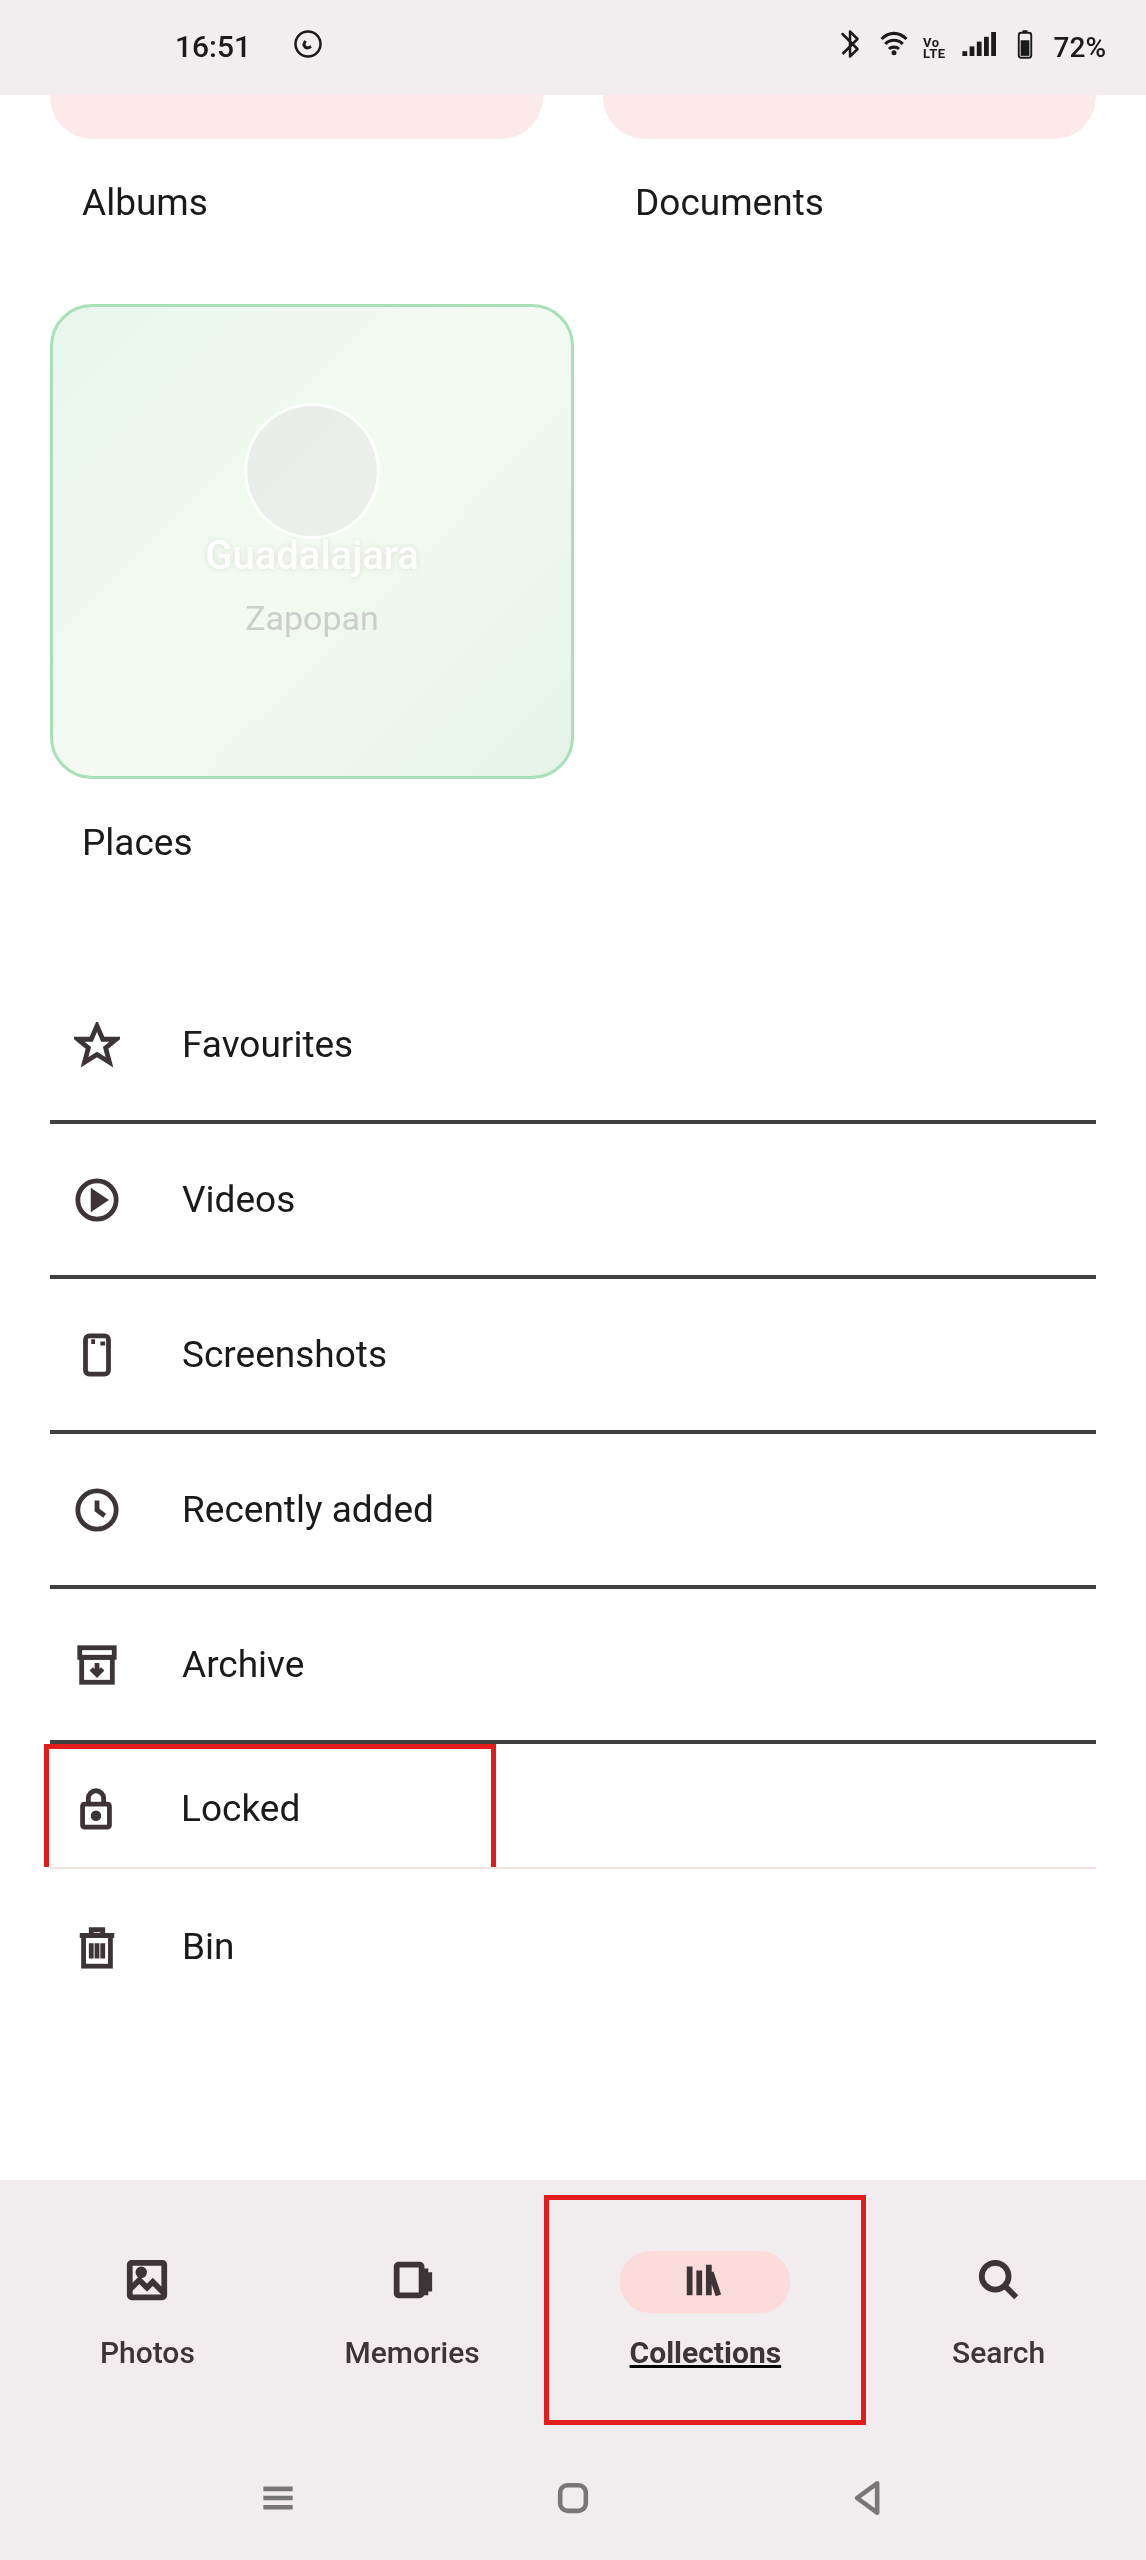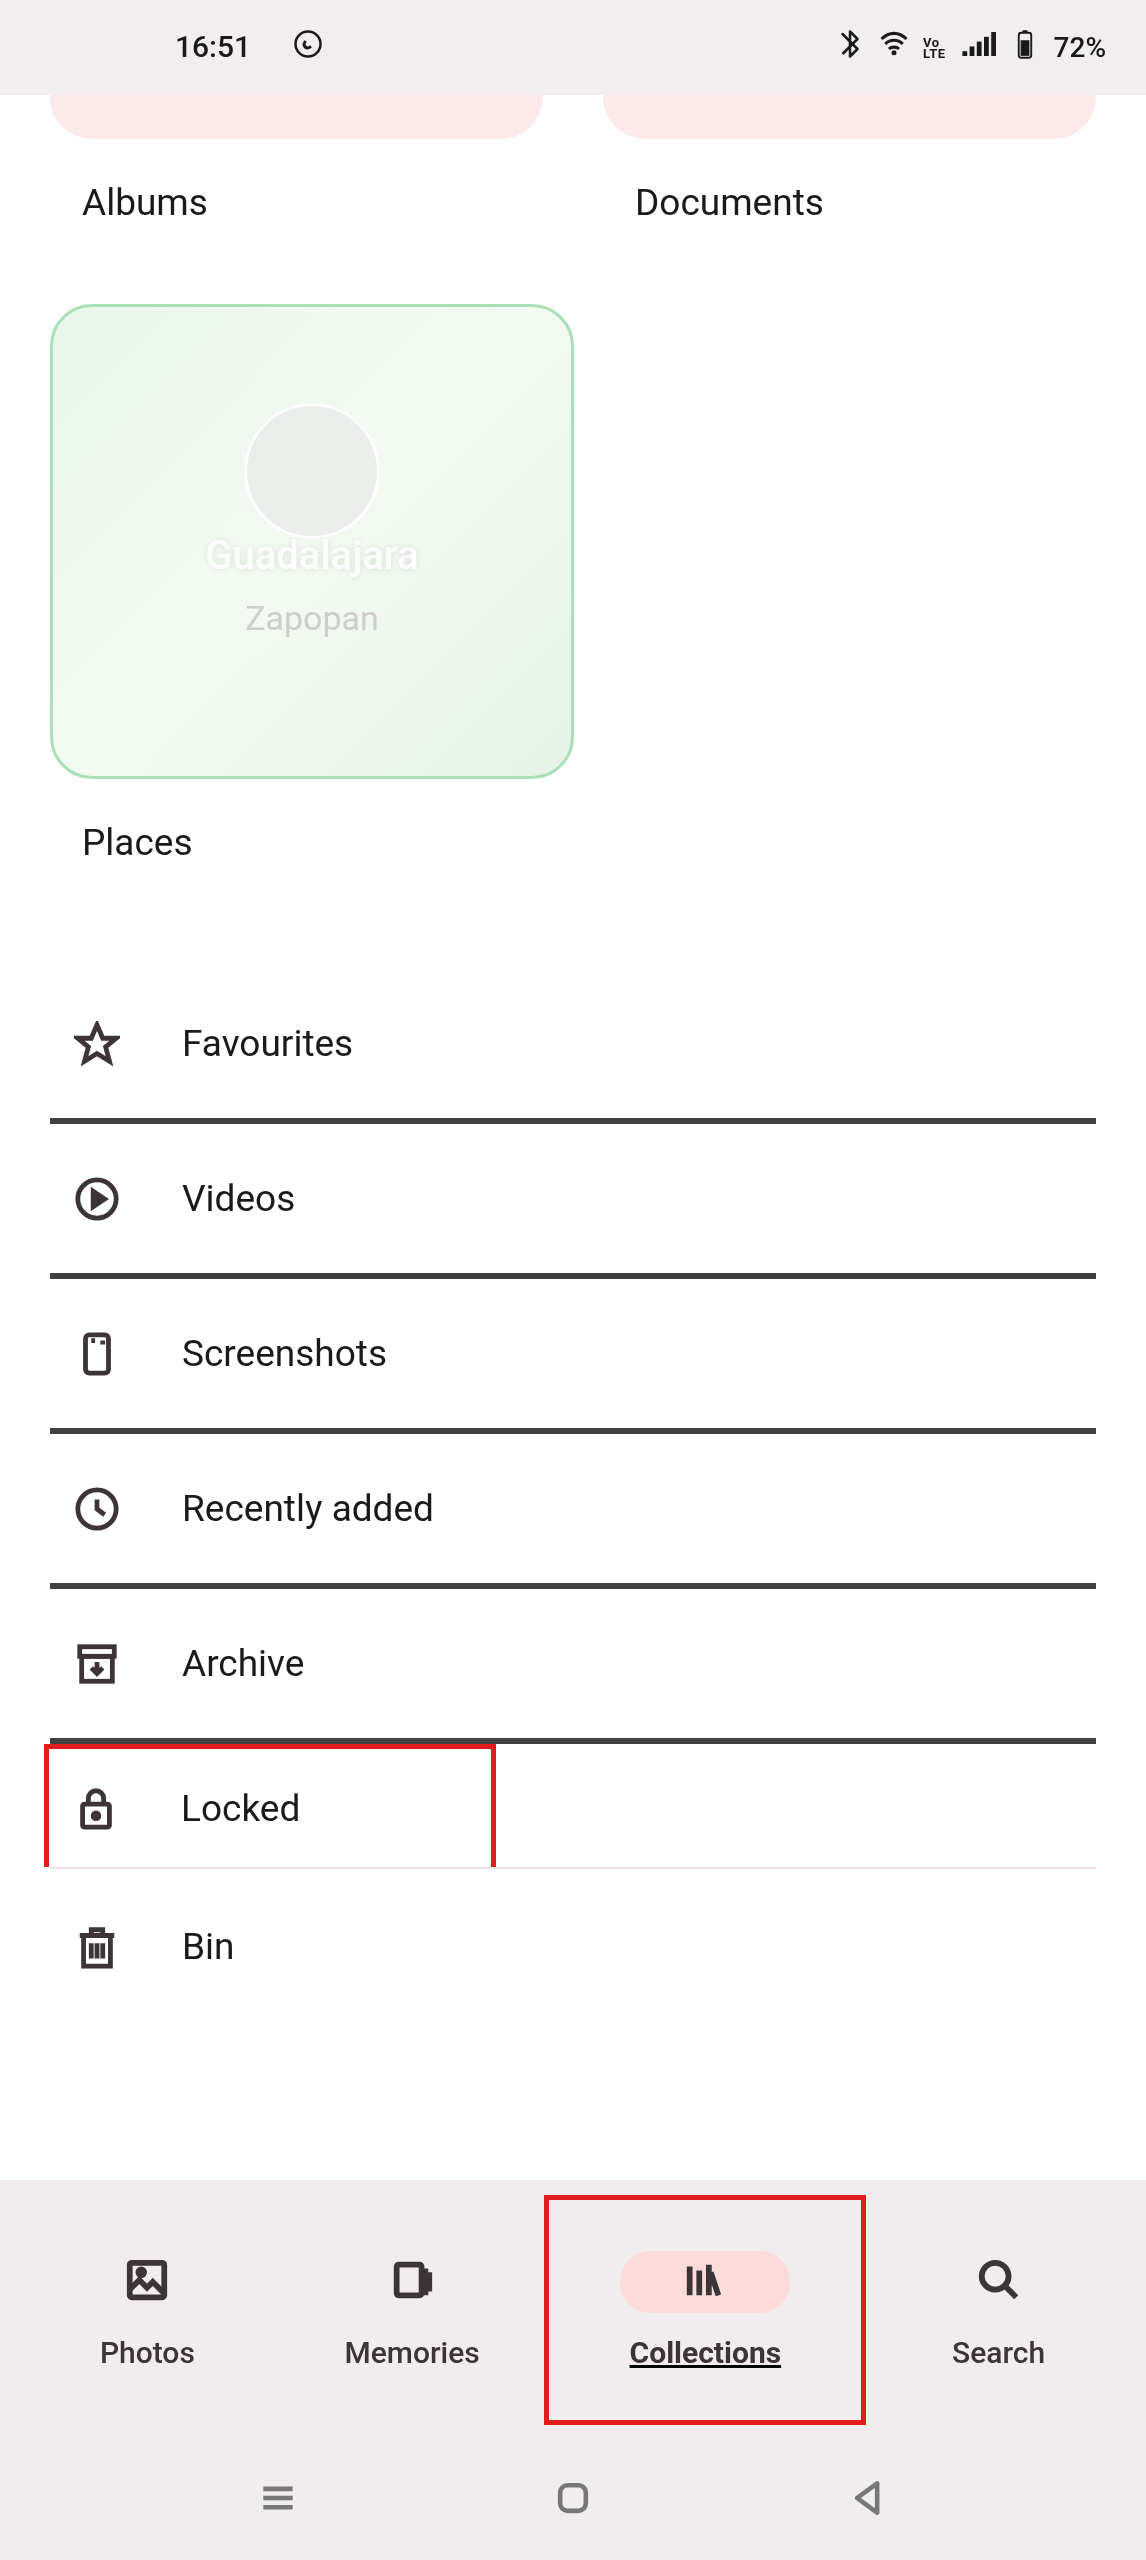--- a/index.html
+++ b/index.html
@@ -129,21 +129,21 @@
       padding-left: 32px;
     }
     .list-section {
       margin-top: 105px;
       padding: 0 50px;
     }
     .list-item {
       display: flex;
       align-items: center;
       height: 155px;
-      border-bottom: 6px solid #404040;
+      border-bottom: 4px solid #404040;
       gap: 60px;
       padding-left: 22px;
     }
     .list-item:last-child {
       border-bottom: none;
     }
     .list-icon {
       width: 50px;
       height: 50px;
       display: flex;

